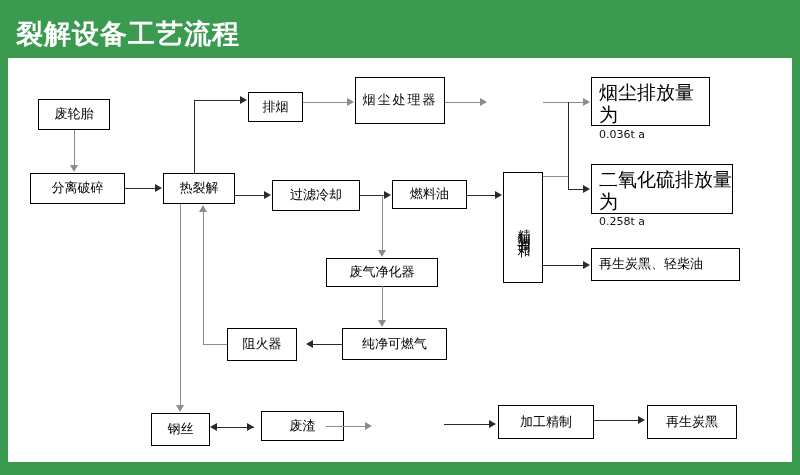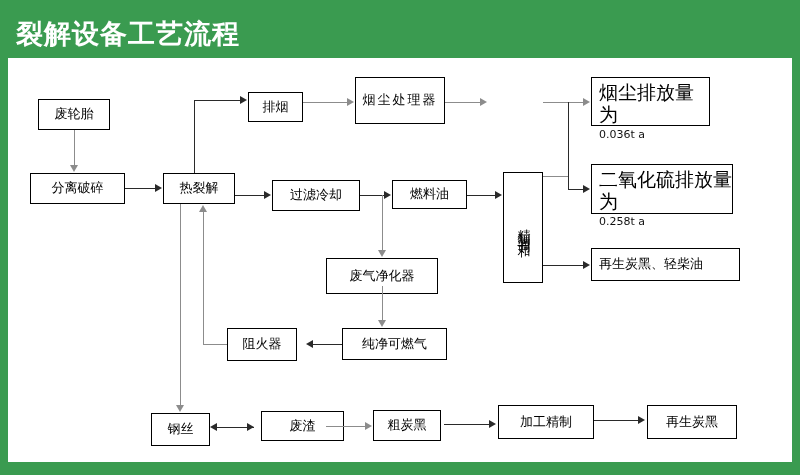--- a/index.html
+++ b/index.html
@@ -99,31 +99,30 @@
     </div>
 
     <div class="box" style="left:264px;top:122px;width:88px;height:31px;">过滤冷却</div>
 
     <div class="box" style="left:384px;top:122px;width:75px;height:29px;">燃料油</div>
 
     <div class="box vert" style="left:495px;top:114px;width:40px;height:111px;">精制与调和</div>
 
     <div class="box left" style="left:583px;top:190px;width:149px;height:33px;">再生炭黑、轻柴油</div>
 
-    <div class="box" style="left:318px;top:200px;width:112px;height:36px;">废气净化器</div>
+    <div class="box" style="left:318px;top:200px;width:112px;height:29px;">废气净化器</div>
 
     <div class="box" style="left:334px;top:270px;width:105px;height:32px;">纯净可燃气</div>
 
     <div class="box" style="left:219px;top:270px;width:70px;height:33px;">阻火器</div>
 
     <div class="box" style="left:143px;top:355px;width:59px;height:33px;">钢丝</div>
 
     <div class="box" style="left:253px;top:353px;width:83px;height:30px;">废渣</div>
 
-    <div class="box" style="left:365px;top:352px;width:68px;height:31px;">粗炭黑</div>
 
     <div class="box" style="left:490px;top:347px;width:96px;height:34px;">加工精制</div>
 
     <div class="box" style="left:639px;top:347px;width:90px;height:34px;">再生炭黑</div>
 
     <div class="ln v gray" style="left:66px;top:72px;height:35px;"></div>
     <div class="ar d gd" style="left:62px;top:107px;"></div>
 
     <div class="ln h" style="left:117px;top:130px;width:30px;"></div>
     <div class="ar r" style="left:147px;top:126px;"></div>

